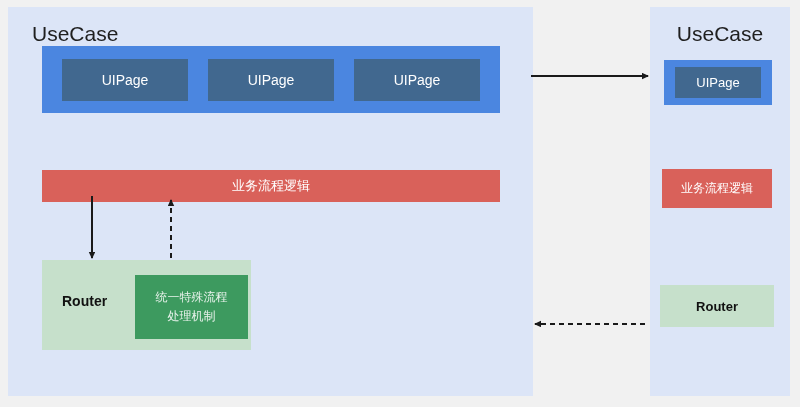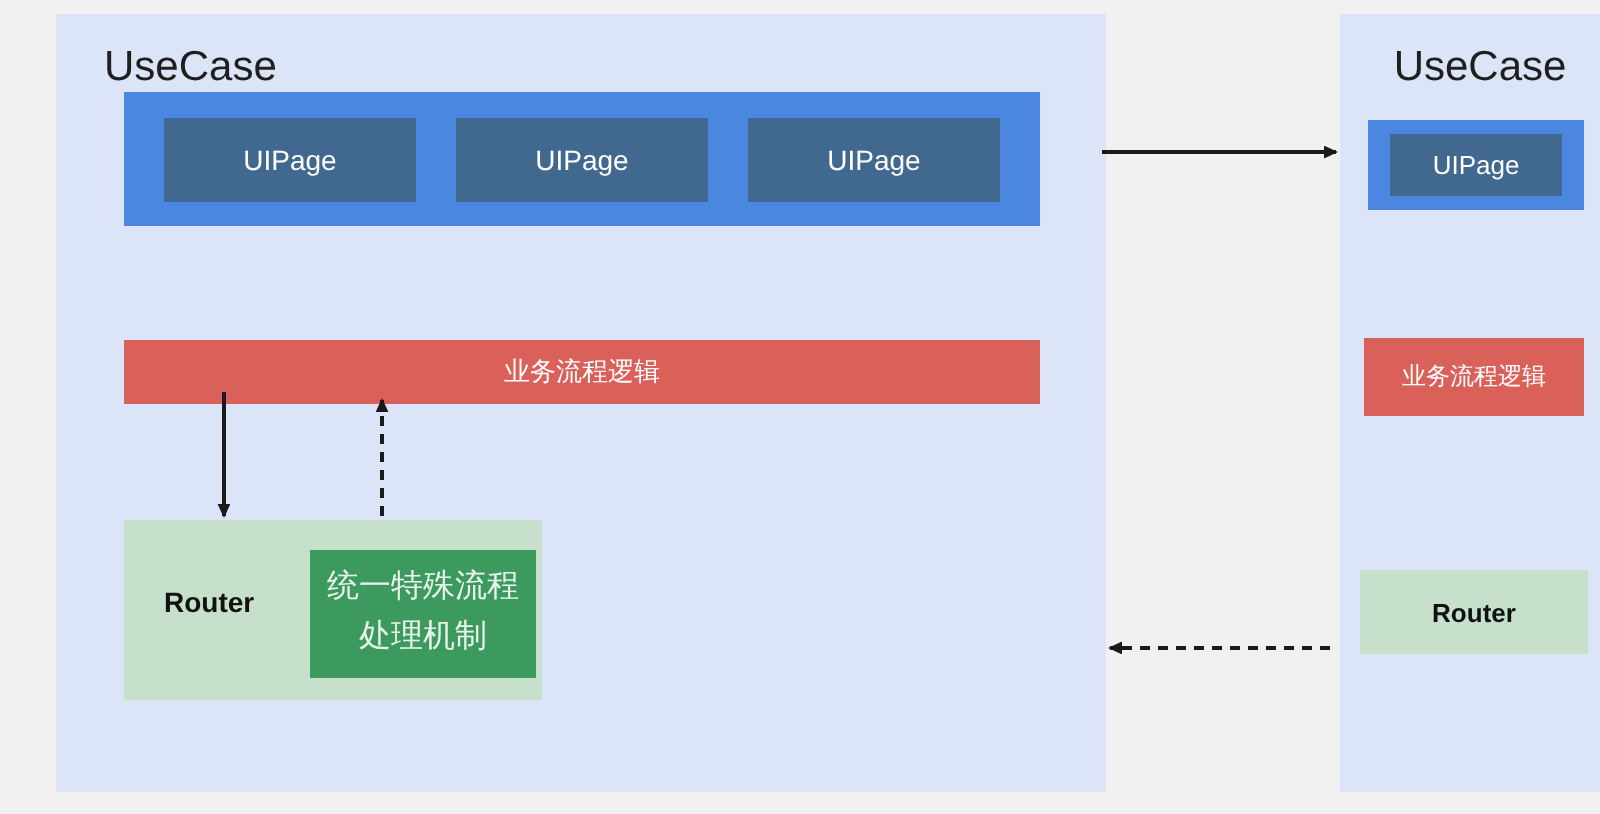--- a/index.html
+++ b/index.html
@@ -13,21 +13,20 @@
     font-family: "Liberation Sans", sans-serif;
     overflow: hidden;
     position: relative;
   }
 
   #stage {
     position: absolute;
     left: 0; top: 0;
     width: 675px;
     height: 407px;
-    margin-left: 20px;
   }
 
   
   .panel {
     position: absolute;
     background: #dce5f7;
   }
   #panel-left {
     left: 8px;
     top: 7px;
@@ -119,21 +118,21 @@
     white-space: nowrap;
   }
   #special-flow-box {
     position: absolute;
     left: 93px;
     top: 15px;
     width: 113px;
     height: 64px;
     background: #3d9a5f;
     color: #e9f3ec;
-    font-size: 16px;
+    font-size: 12px;
     line-height: 1.55;
     display: flex;
     flex-direction: column;
     align-items: center;
     justify-content: center;
     text-align: center;
   }
 
   
   #r-uipage-group {

